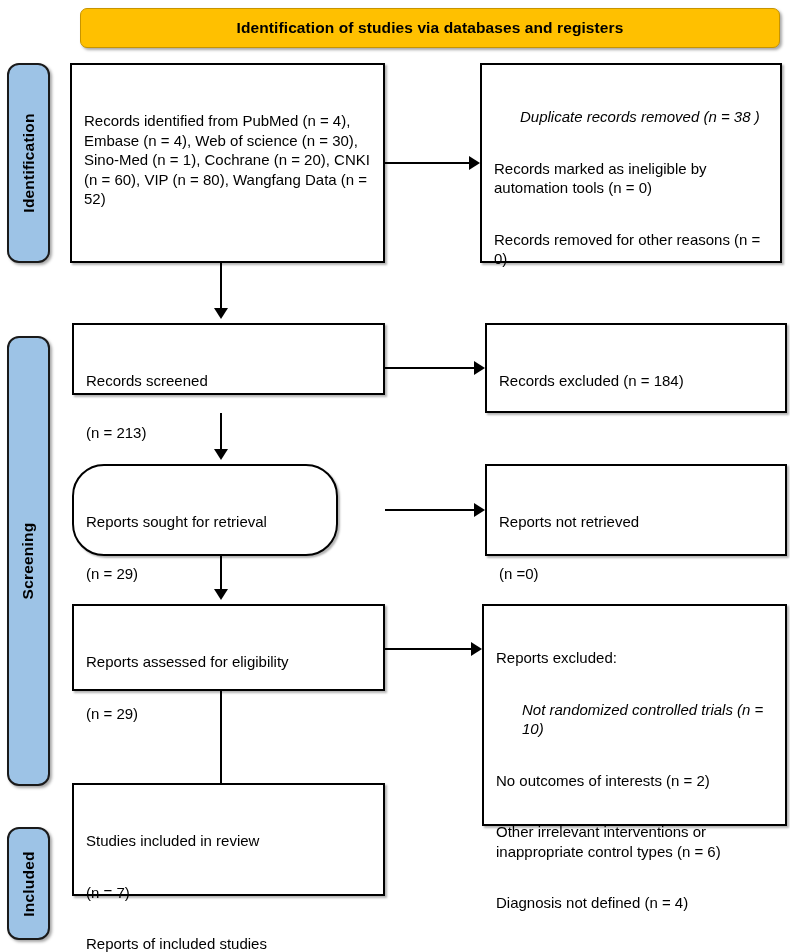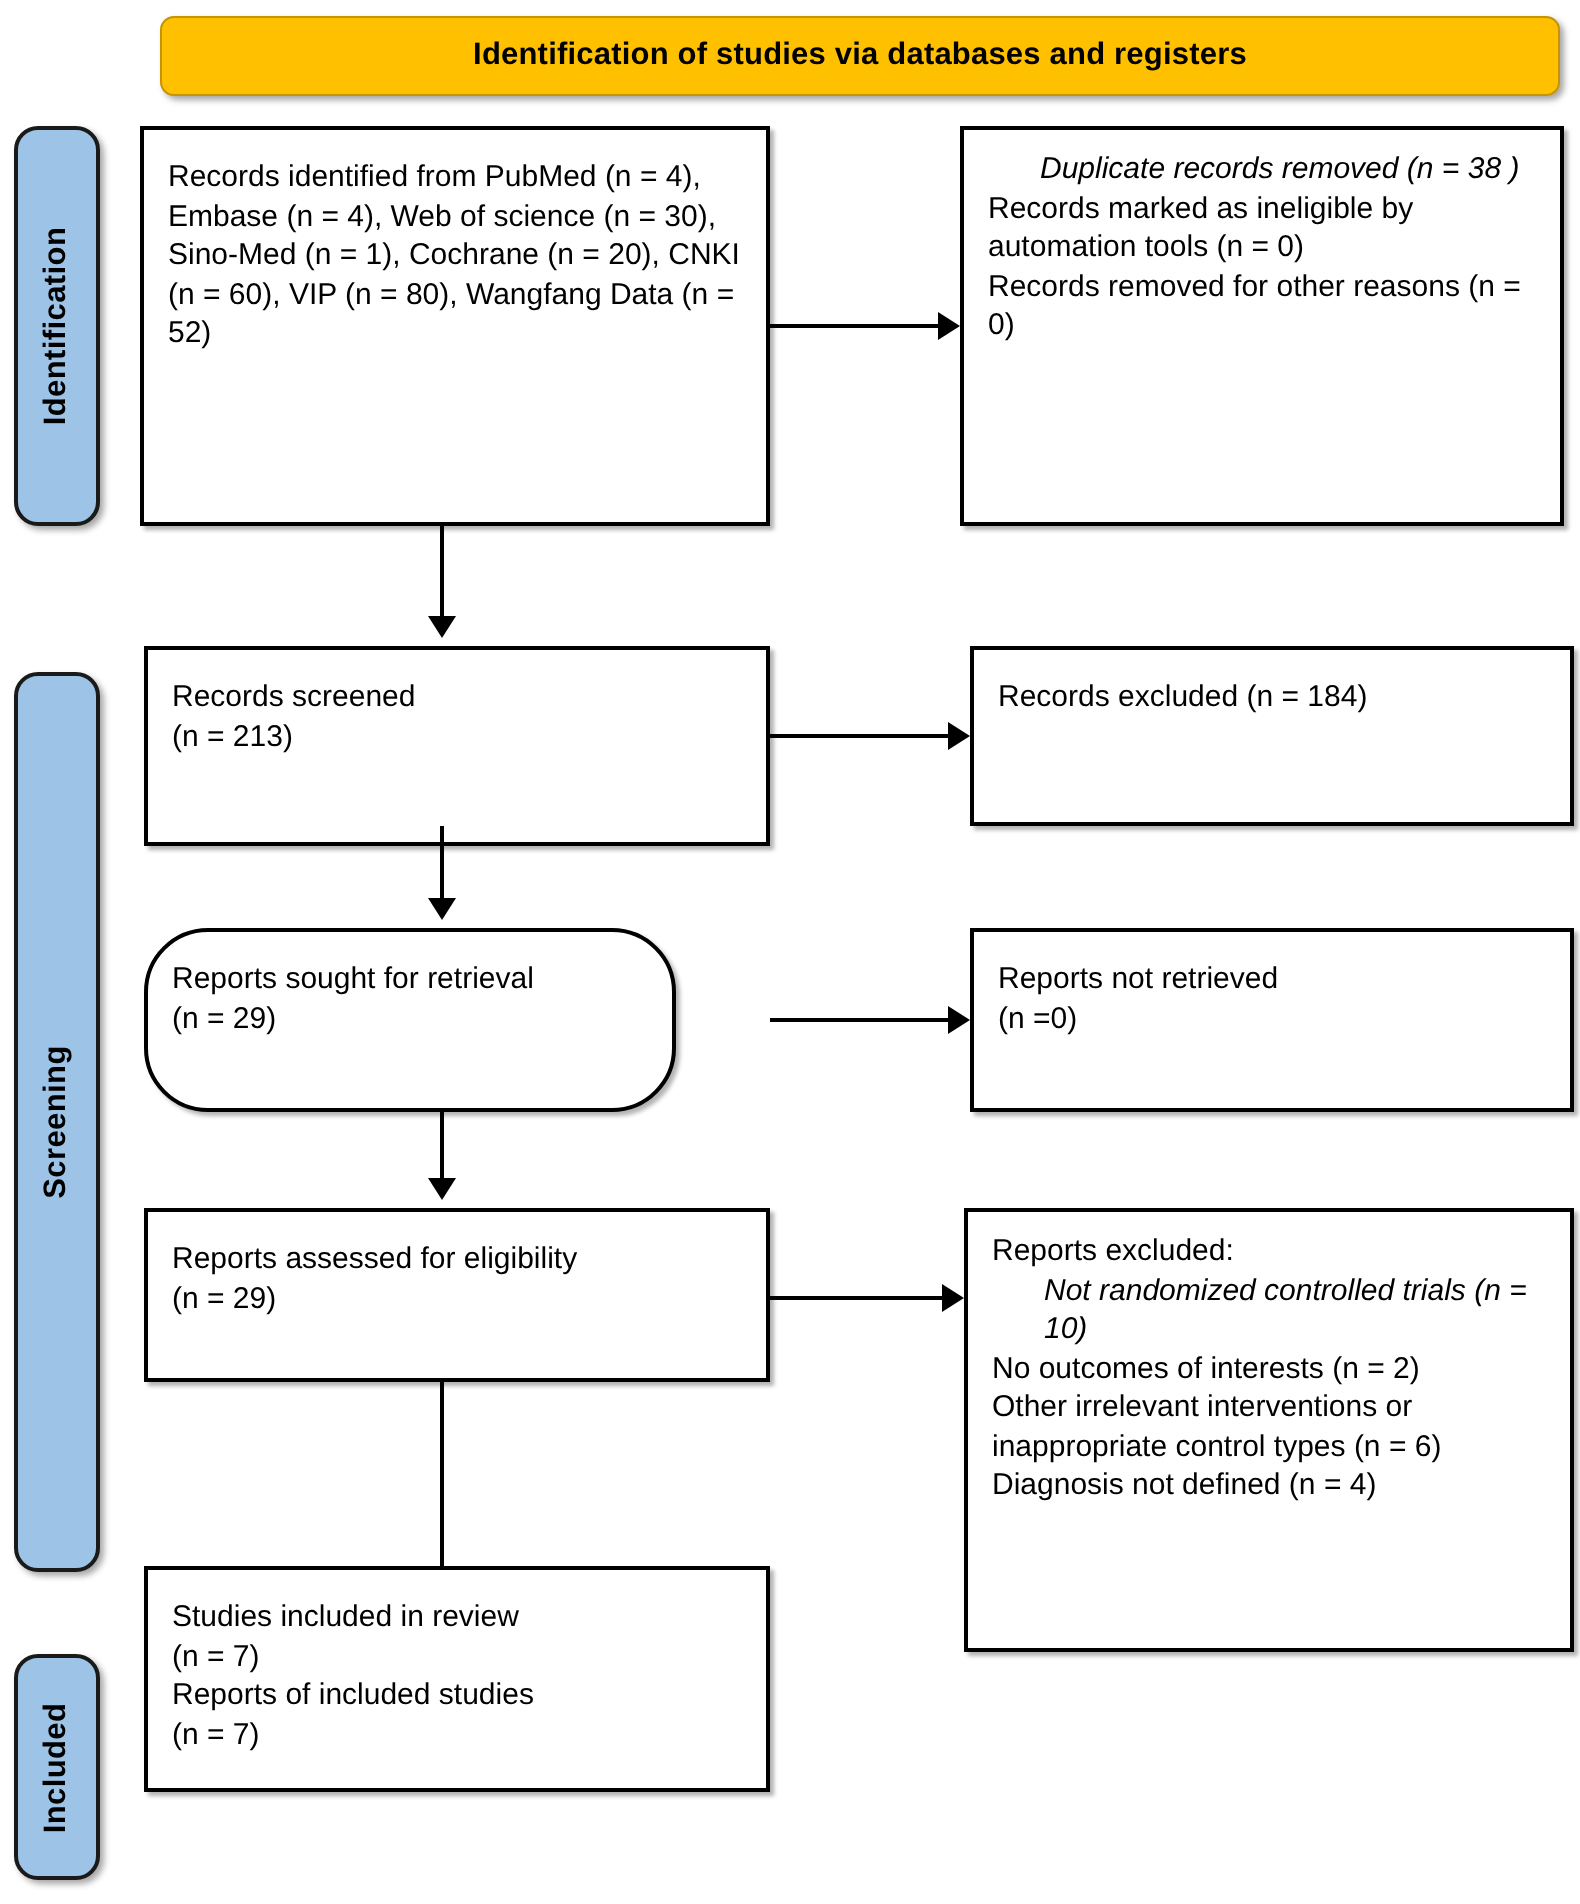--- a/index.html
+++ b/index.html
@@ -70,27 +70,27 @@
     position: absolute;
     background: #ffffff;
     border: 2px solid #000000;
     box-sizing: border-box;
     padding: 14px 10px 8px 12px;
     font-size: 15px;
     line-height: 1.30;
     color: #000;
     box-shadow: 2px 2px 2px rgba(0,0,0,0.30);
   }
-  .flow-box .line { display: block; white-space: normal; }
+  .flow-box .line { display: block; white-space: normal; margin-top: 32px; }
   .flow-box .indent { padding-left: 26px; font-style: italic; }
   .flow-box i { font-style: italic; }
 
   #box-identified      { left: 70px;  top: 63px;  width: 315px; height: 200px; }
   #box-removed         { left: 480px; top: 63px;  width: 302px; height: 200px; padding-top: 10px; }
-  #box-screened        { left: 72px;  top: 323px; width: 313px; height: 100px;  }
+  #box-screened        { left: 72px;  top: 323px; width: 313px; height: 72px;  }
   #box-excluded        { left: 485px; top: 323px; width: 302px; height: 90px;  }
   #box-sought          { left: 72px;  top: 464px; width: 266px; height: 92px; border-radius: 32px;  }
   #box-not-retrieved   { left: 485px; top: 464px; width: 302px; height: 92px;  }
   #box-eligibility     { left: 72px;  top: 604px; width: 313px; height: 87px;  }
   #box-reports-excluded{ left: 482px; top: 604px; width: 305px; height: 222px; padding-top: 10px; }
   #box-included        { left: 72px;  top: 783px; width: 313px; height: 113px; }
 
   
   .v-line {
     position: absolute;

